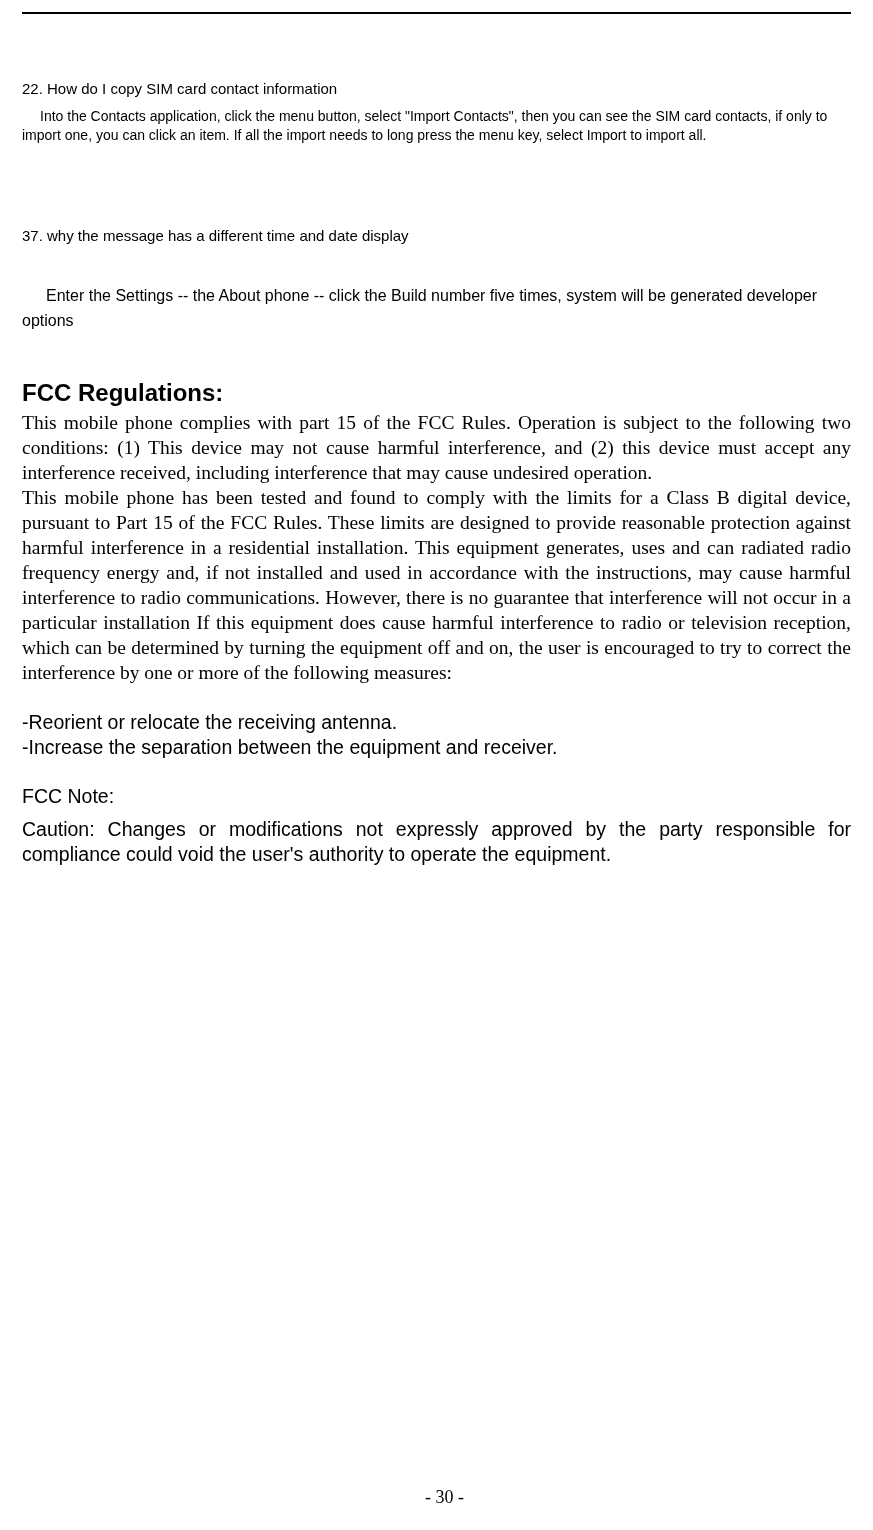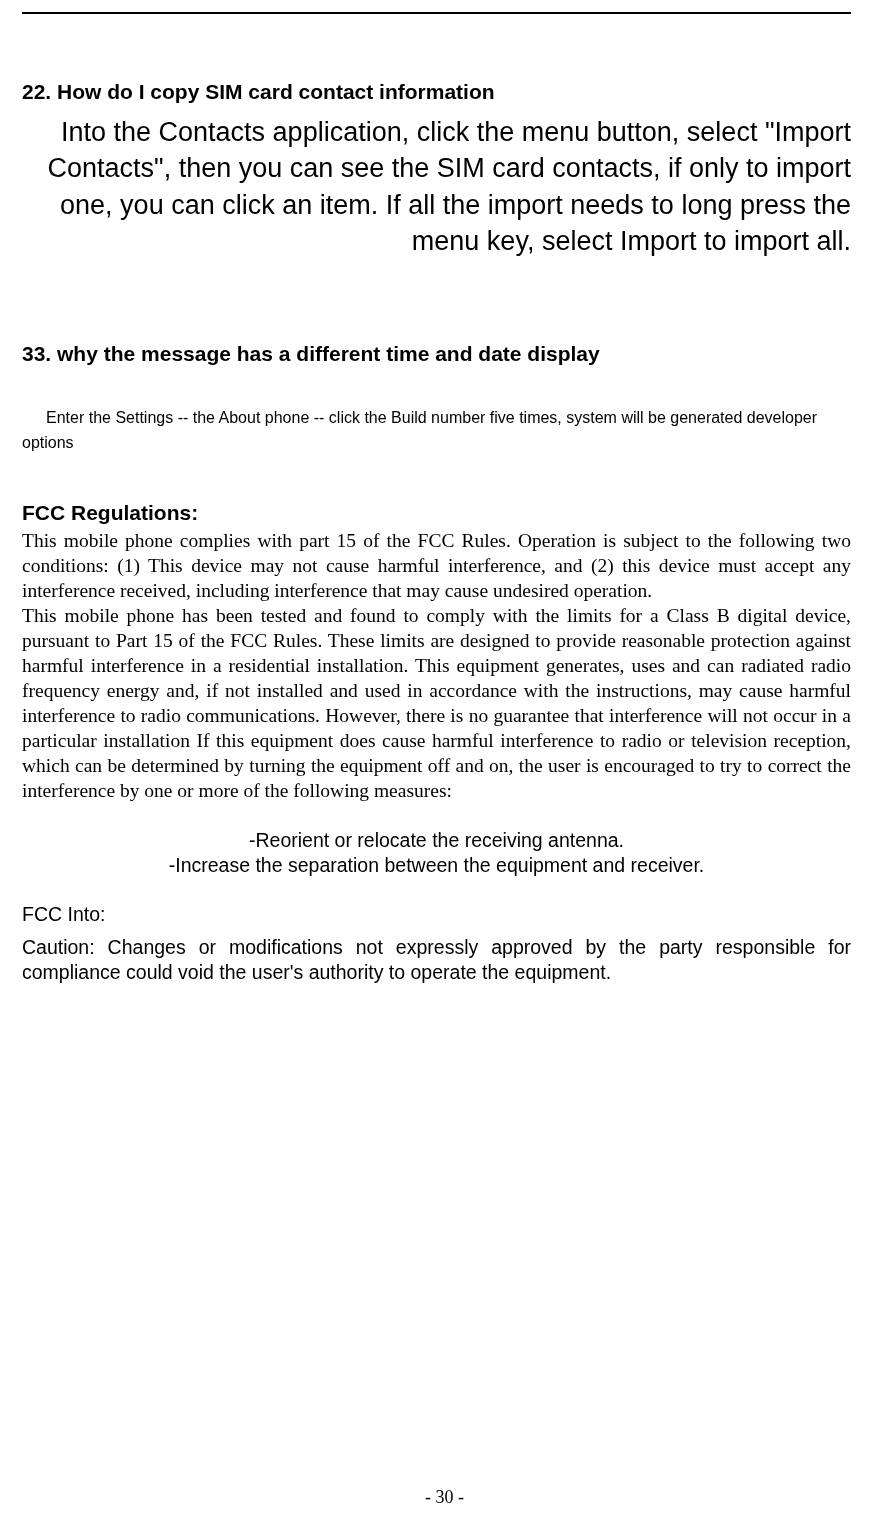--- a/index.html
+++ b/index.html
@@ -15,61 +15,61 @@
       position: relative;
     }
     .top-rule {
       border-top: 2px solid black;
       margin: 12px 22px 0 22px;
     }
     .content {
       padding: 0 22px;
     }
     .heading {
-      font-weight: bold;
-      font-size: 21px;
+      font-weight: normal;
+      font-size: 15px;
       margin-top: 52px;
       margin-bottom: 10px;
     }
     .heading.first {
       margin-top: 66px;
     }
     .body-text {
-      font-size: 27px;
+      font-size: 14px;
       line-height: 1.35;
-      text-align: right;
+      text-align: left;
     }
     .indent {
       text-indent: 18px;
     }
     .indent2 {
       text-indent: 24px;
     }
     .alt-font {
       font-family: "Segoe UI", Tahoma, sans-serif;
       font-size: 16px;
       line-height: 1.55;
     }
     .fcc-heading {
       font-weight: bold;
-      font-size: 21px;
+      font-size: 24px;
       margin-top: 46px;
       margin-bottom: 4px;
     }
     .fcc-text {
       font-family: Liberation Serif, serif;
       font-size: 19.5px;
       line-height: 1.28;
       text-align: justify;
     }
     .fcc-list {
       font-family: "Segoe UI", Tahoma, sans-serif;
       font-size: 19.5px;
       line-height: 1.28;
-      text-align: center;
+      text-align: left;
       margin-top: 24px;
     }
     .fcc-note {
       font-family: "Segoe UI", Tahoma, sans-serif;
       font-size: 19.5px;
       line-height: 1.28;
       margin-top: 24px;
     }
     .fcc-note-caution {
       text-align: justify;
@@ -93,35 +93,35 @@
 
 <div class="top-rule"></div>
 
 <div class="content">
 
   <div class="heading first">22. How do I copy SIM card contact information</div>
   <div class="body-text indent">Into the Contacts application, click the menu button, select "Import Contacts", then you can see the SIM card contacts, if only to import one, you can click an item. If all the import needs to long press the menu key, select Import to import all.</div>
 
   <div class="gap"></div>
 
-  <div class="heading">33. why the message has a different time and date display</div>
+  <div class="heading">37. why the message has a different time and date display</div>
 
   <div class="gap"></div>
 
   <div class="alt-font indent2">Enter the Settings -- the About phone -- click the Build number five times, system will be generated developer options</div>
 
   <div class="fcc-heading">FCC Regulations:</div>
   <div class="fcc-text">This mobile phone complies with part 15 of the FCC Rules. Operation is subject to the following two conditions: (1) This device may not cause harmful interference, and (2) this device must accept any interference received, including interference that may cause undesired operation.</div>
   <div class="fcc-text">This mobile phone has been tested and found to comply with the limits for a Class B digital device, pursuant to Part 15 of the FCC Rules. These limits are designed to provide reasonable protection against harmful interference in a residential installation. This equipment generates, uses and can radiated radio frequency energy and, if not installed and used in accordance with the instructions, may cause harmful interference to radio communications. However, there is no guarantee that interference will not occur in a particular installation If this equipment does cause harmful interference to radio or television reception, which can be determined by turning the equipment off and on, the user is encouraged to try to correct the interference by one or more of the following measures:</div>
 
   <div class="fcc-list">
     <div>-Reorient or relocate the receiving antenna.</div>
     <div>-Increase the separation between the equipment and receiver.</div>
   </div>
 
   <div class="fcc-note">
-    <div>FCC Into:</div>
+    <div>FCC Note:</div>
     <div class="fcc-note-caution">Caution: Changes or modifications not expressly approved by the party responsible for compliance could void the user's authority to operate the equipment.</div>
   </div>
 
 </div>
 
 <div class="page-number">- 30 -</div>
 
 </body></html>

